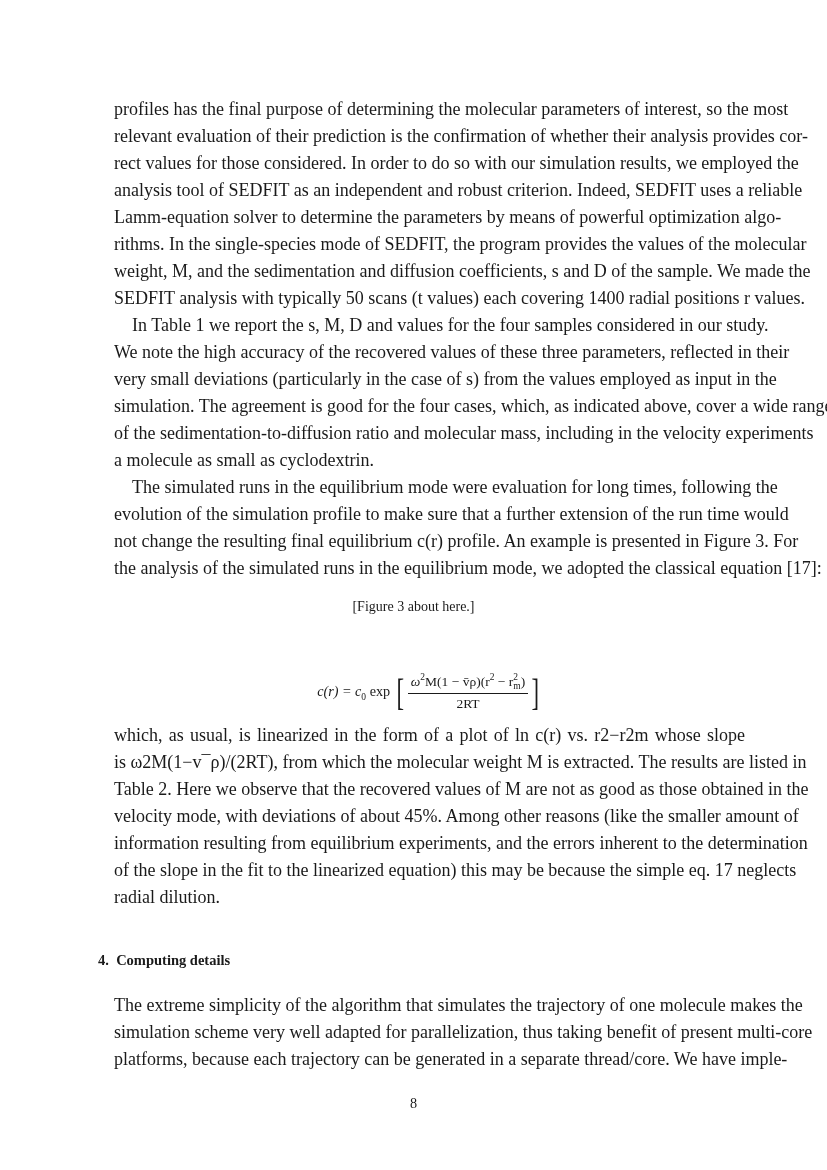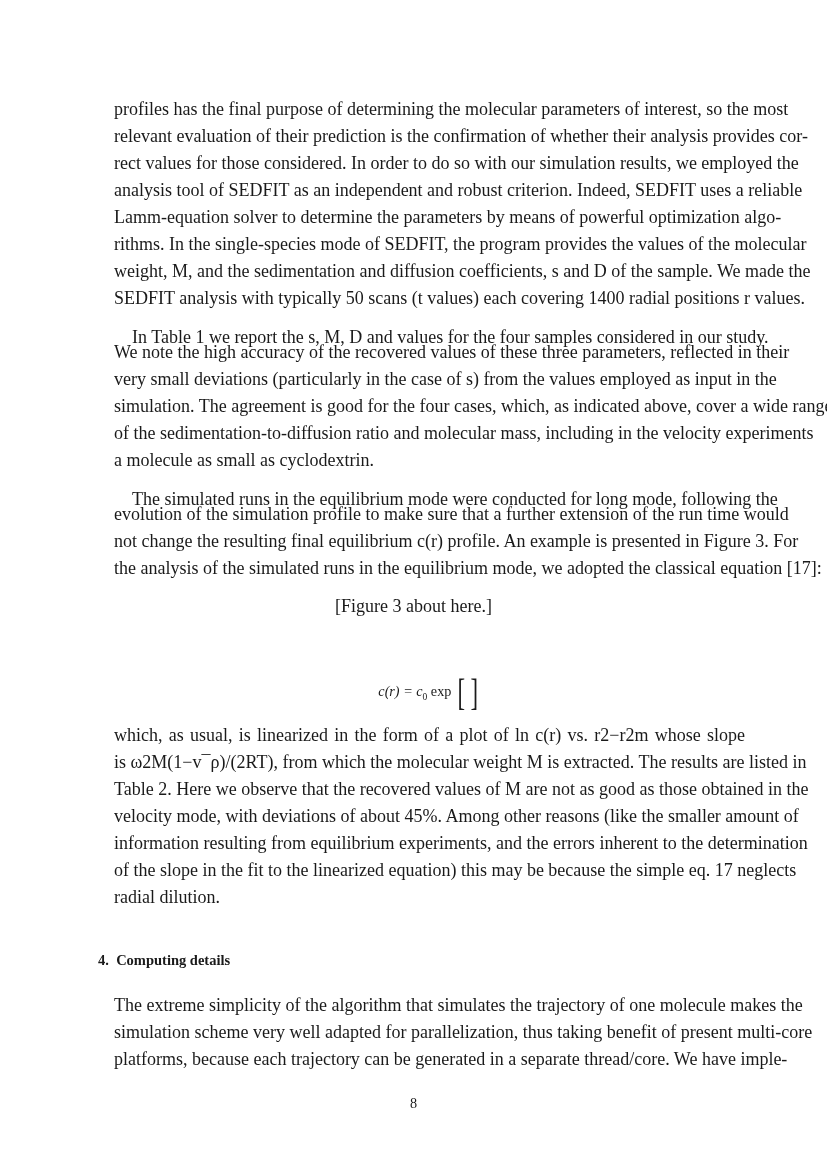--- a/index.html
+++ b/index.html
@@ -2,22 +2,22 @@
 <html><head>
 <meta charset="utf-8">
 <style>
   html, body { margin: 0; padding: 0; background: #ffffff; }
   body { width: 827px; height: 1170px; position: relative; overflow: hidden;
          font-family: "Liberation Serif", "DejaVu Serif", serif; color: #1a1a1a; }
   .page { position: absolute; left: 98px; top: 96px; width: 631px; }
   .line { position: absolute; left: 16px; width: 631px; height: 27px; font-size: 18px;
           line-height: 27px; white-space: nowrap; text-align: justify; text-align-last: justify; }
   .line.last { text-align-last: left; }
-  .line.indent { padding-left: 18px; width: 613px; margin-top: 12px; }
-  .center { position: absolute; left: 0; width: 631px; text-align: center; font-size: 18px; line-height: 27px; }
+  .line.indent { padding-left: 18px; width: 613px; }
+  .center { position: absolute; left: 0; width: 631px; text-align: center; font-size: 14px; line-height: 27px; }
   .heading { position: absolute; left: 0; font-weight: bold; font-size: 14.5px; line-height: 27px; }
   .eq { position: absolute; left: 0; width: 631px; height: 50px; display: flex; justify-content: center; align-items: center; font-size: 14.2px; }
   .eq .lhs { margin-right: 4px; margin-left: 32px; }
   .bracket { font-size: 38px; line-height: 1; font-weight: 200; transform: scaleX(0.6); display: inline-block; }
   .frac { display: inline-flex; flex-direction: column; align-items: center; margin: 0 1px; }
   .frac .num { padding: 0 3px 2px 3px; border-bottom: 1px solid #1a1a1a; font-size: 13.5px; white-space: nowrap; }
   .frac .den { padding-top: 2px; font-size: 13.5px; }
   sup, sub { font-size: 9.5px; }
   .pagenum { position: absolute; left: 0; width: 827px; top: 1095px; text-align: center; font-size: 14.2px; }
   i { font-style: italic; }
@@ -41,31 +41,38 @@
   <div>
     <div class="line indent" style="top:216px">In Table 1 we report the s, M, D and values for the four samples considered in our study.</div>
     <div class="line" style="top:243px">We note the high accuracy of the recovered values of these three parameters, reflected in their</div>
     <div class="line" style="top:270px">very small deviations (particularly in the case of s) from the values employed as input in the</div>
     <div class="line" style="top:297px">simulation. The agreement is good for the four cases, which, as indicated above, cover a wide range</div>
     <div class="line" style="top:324px">of the sedimentation-to-diffusion ratio and molecular mass, including in the velocity experiments</div>
     <div class="line last" style="top:351px">a molecule as small as cyclodextrin.</div>
   </div>
 
   <div>
-    <div class="line indent" style="top:378px">The simulated runs in the equilibrium mode were conducted for long mode, following the</div>
+    <div class="line indent" style="top:378px">The simulated runs in the equilibrium mode were evaluation for long times, following the</div>
     <div class="line" style="top:405px">evolution of the simulation profile to make sure that a further extension of the run time would</div>
     <div class="line" style="top:432px">not change the resulting final equilibrium c(r) profile. An example is presented in Figure 3. For</div>
     <div class="line" style="top:459px">the analysis of the simulated runs in the equilibrium mode, we adopted the classical equation [17]:</div>
   </div>
 
   <div class="center" style="top:497px">[Figure 3 about here.]</div>
 
   <div class="eq" style="top:571px">
     <span class="lhs"><i>c(r) = c</i><sub>0</sub>&nbsp;<span>exp</span></span>
     <span class="bracket">[</span>
+    <span class="frac">
+      <span class="num"><i>ω</i><sup>2</sup><span>M(1 − v̄ρ)(r</span><sup>2</sup><span> − r</span><span style="display:inline-flex;flex-direction:column;vertical-align:middle;line-height:9px;font-size:9.5px;">
+            <span>2</span>
+            <span>m</span>
+          </span><span>)</span></span>
+      <span class="den">2RT</span>
+    </span>
     <span class="bracket">]</span>
   </div>
 
   <div>
     <div class="line" style="top:626px">which, as usual, is linearized in the form of a plot of ln c(r) vs. r2−r2m whose slope</div>
     <div class="line" style="top:653px">is ω2M(1−v¯ρ)/(2RT), from which the molecular weight M is extracted. The results are listed in</div>
     <div class="line" style="top:680px">Table 2. Here we observe that the recovered values of M are not as good as those obtained in the</div>
     <div class="line" style="top:707px">velocity mode, with deviations of about 45%. Among other reasons (like the smaller amount of</div>
     <div class="line" style="top:734px">information resulting from equilibrium experiments, and the errors inherent to the determination</div>
     <div class="line" style="top:761px">of the slope in the fit to the linearized equation) this may be because the simple eq. 17 neglects</div>

